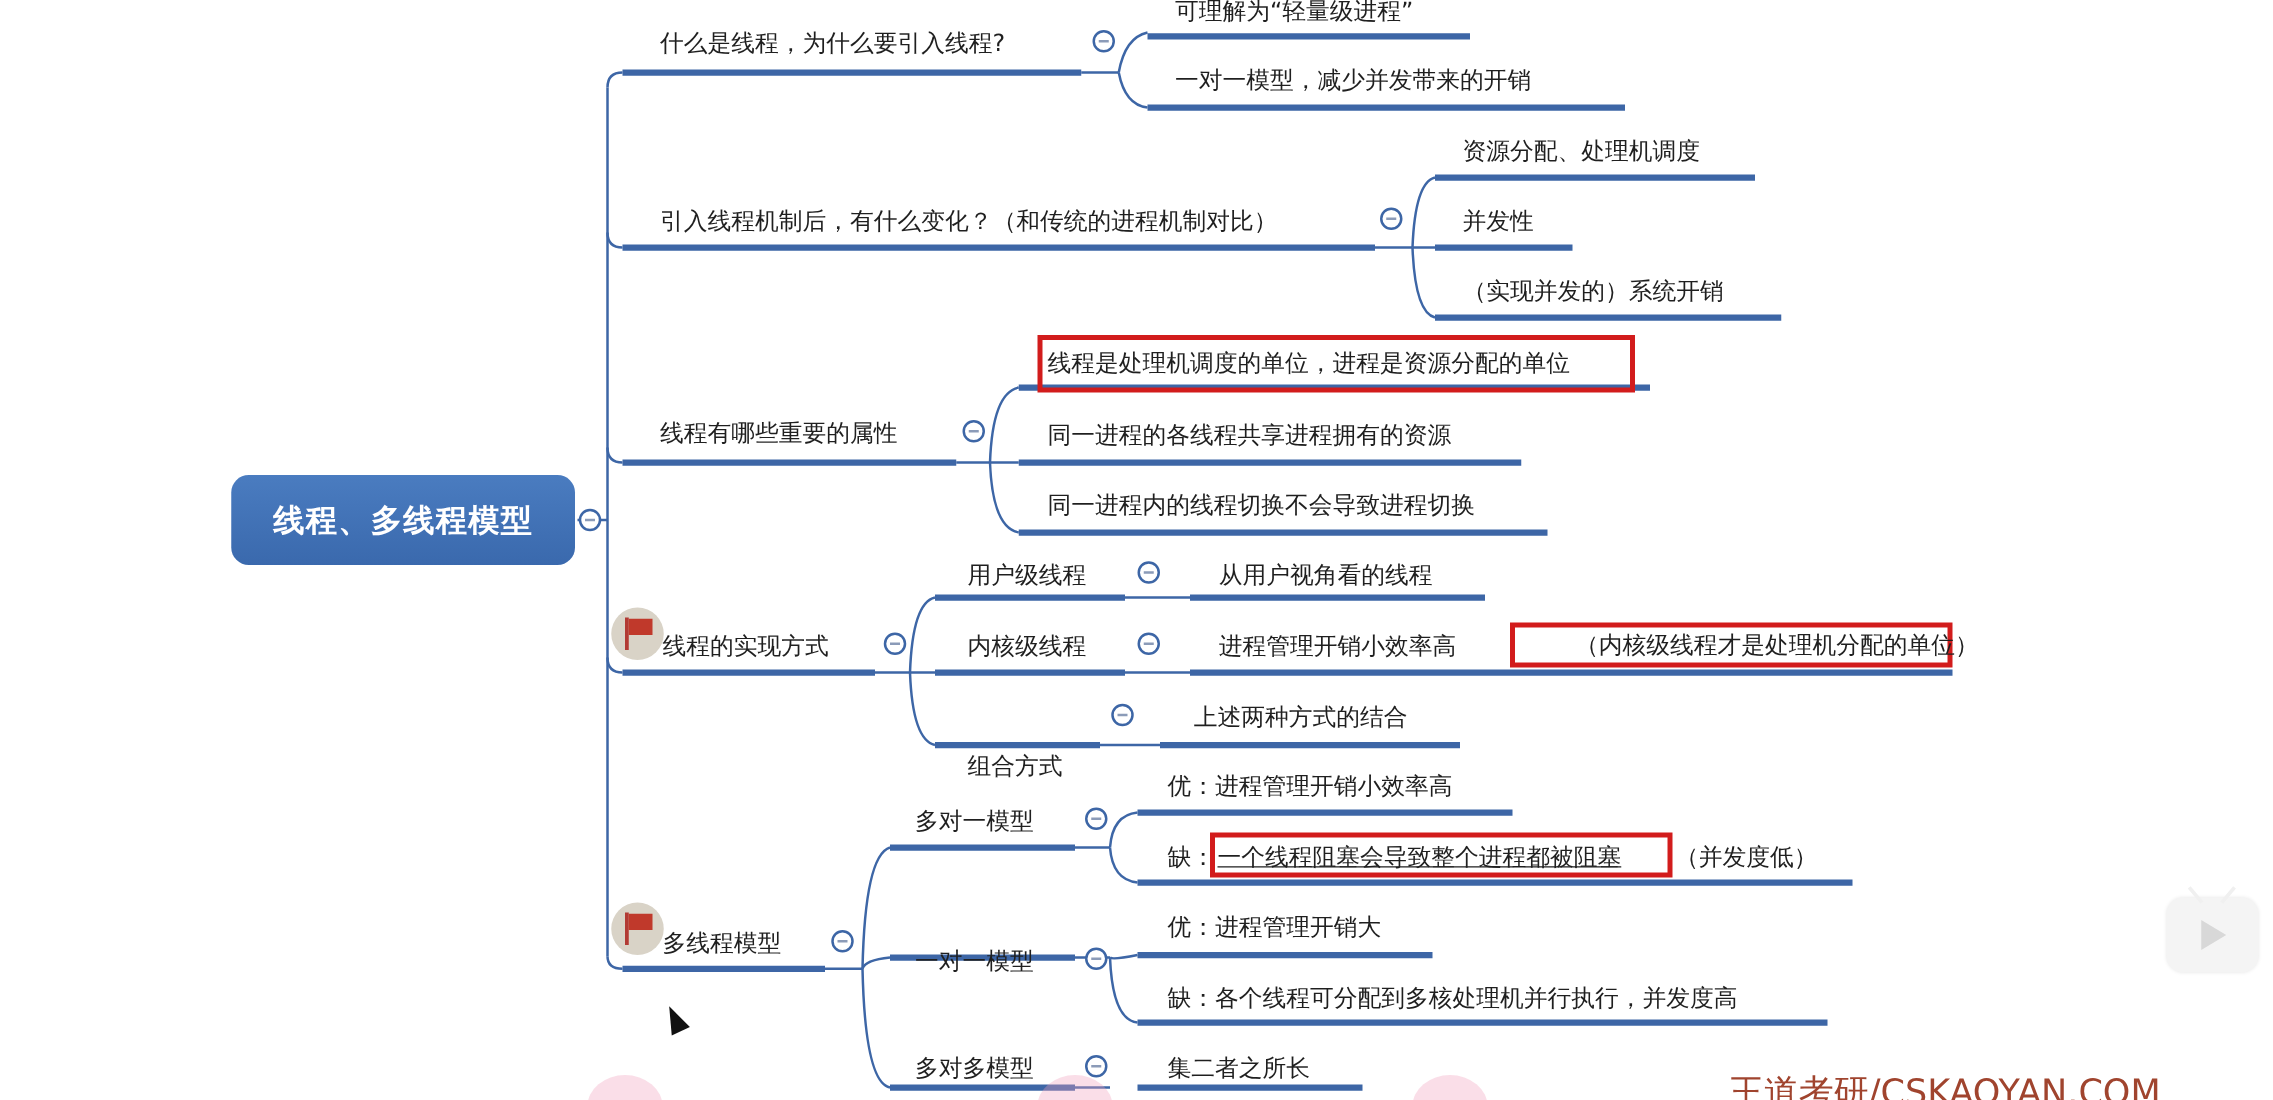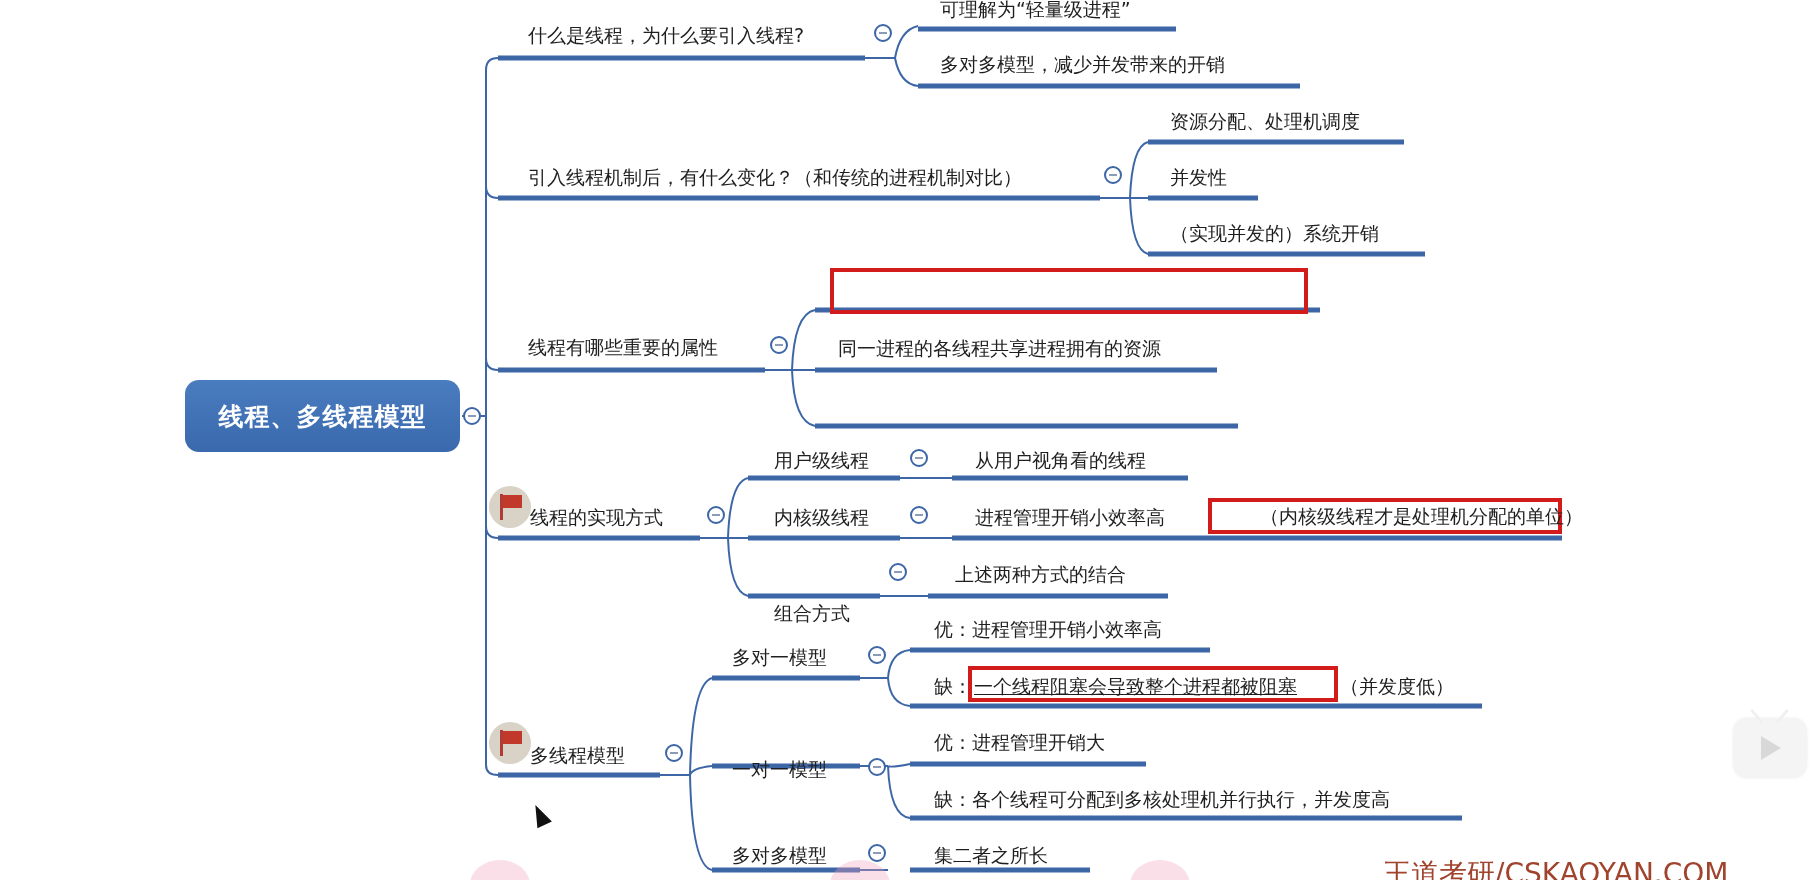--- a/index.html
+++ b/index.html
@@ -104,32 +104,34 @@
       <line x1="910" y1="870" x2="1090" y2="870"></line>
     </g>
   </svg>
 
   <div class="root">线程、多线程模型</div>
   <div class="btn" style="left:463px;top:407px;"></div>
 
   <div class="lbl" style="left:528px;top:23px;">什么是线程，为什么要引入线程?</div>
   <div class="btn" style="left:874px;top:24px;"></div>
   <div class="lbl" style="left:940px;top:-3px;">可理解为“轻量级进程”</div>
-  <div class="lbl" style="left:940px;top:52px;">多对多模型，减少并发带来的开销</div>
+  <div class="lbl" style="left:940px;top:52px;">一对一模型，减少并发带来的开销</div>
 
   <div class="lbl" style="left:528px;top:165px;">引入线程机制后，有什么变化？（和传统的进程机制对比）</div>
   <div class="btn" style="left:1104px;top:166px;"></div>
   <div class="lbl" style="left:1170px;top:109px;">资源分配、处理机调度</div>
   <div class="lbl" style="left:1170px;top:165px;">并发性</div>
   <div class="lbl" style="left:1170px;top:221px;">（实现并发的）系统开销</div>
 
   <div class="lbl" style="left:528px;top:335px;text-align:right;">线程有哪些重要的属性</div>
   <div class="btn" style="left:770px;top:336px;"></div>
   <div class="hl" style="left:830px;top:268px;width:478px;height:46px;"></div>
+  <div class="lbl" style="left:838px;top:279px;">线程是处理机调度的单位，进程是资源分配的单位</div>
   <div class="lbl" style="left:838px;top:336px;">同一进程的各线程共享进程拥有的资源</div>
+  <div class="lbl" style="left:838px;top:392px;">同一进程内的线程切换不会导致进程切换</div>
 
   <div class="flag" style="left:489px;top:486px;">
       <div class="pole"></div>
       <div class="cloth"></div>
     </div>
   <div class="lbl" style="left:530px;top:505px;">线程的实现方式</div>
   <div class="btn" style="left:707px;top:506px;"></div>
   <div class="lbl" style="left:774px;top:448px;">用户级线程</div>
   <div class="btn" style="left:910px;top:449px;"></div>
   <div class="lbl" style="left:975px;top:448px;">从用户视角看的线程</div>

